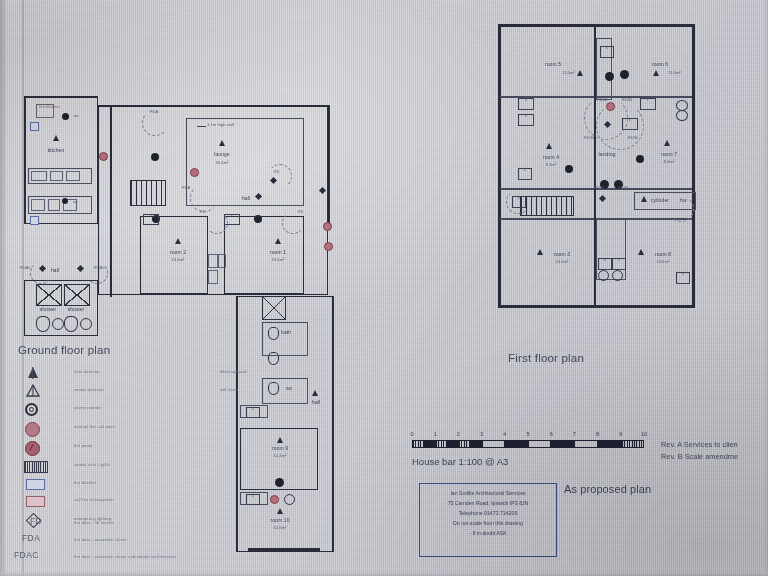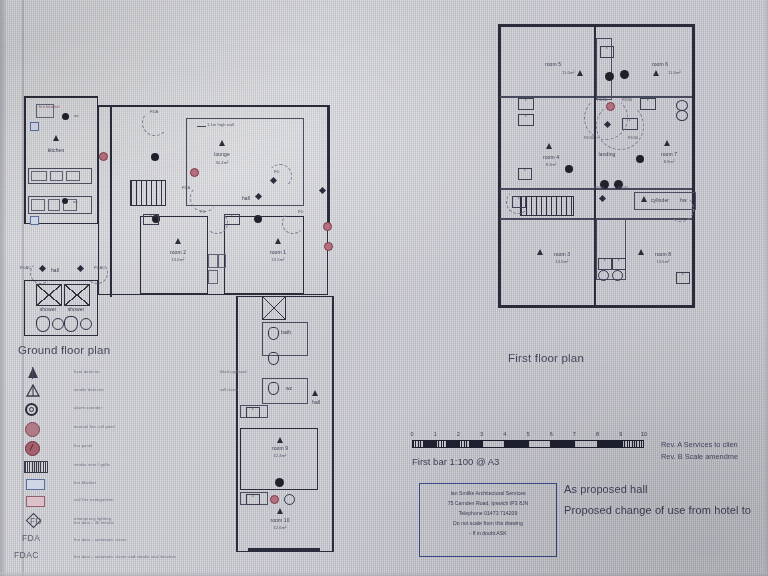--- a/index.html
+++ b/index.html
@@ -399,29 +399,28 @@
     <div class="sb-num" style="left:46.4px;">2</div>
     <div class="sb-num" style="left:69.6px;">3</div>
     <div class="sb-num" style="left:92.8px;">4</div>
     <div class="sb-num" style="left:116px;">5</div>
     <div class="sb-num" style="left:139.2px;">6</div>
     <div class="sb-num" style="left:162.4px;">7</div>
     <div class="sb-num" style="left:185.6px;">8</div>
     <div class="sb-num" style="left:208.8px;">9</div>
     <div class="sb-num" style="left:232px;">10</div>
   </div>
-  <div class="scaletxt" style="left:412px;top:456px;">First bar 1:100 @ A3</div>
+  <div class="scaletxt" style="left:412px;top:456px;">House bar 1:100 @ A3</div>
 
   <div class="revtxt" style="left:661px;top:440px;">Rev. A  Services to clien</div>
   <div class="revtxt" style="left:661px;top:452px;">Rev. B  Scale amendme</div>
 
   <div class="ink" style="left:419px;top:483px;width:138px;height:74px;border:1.6px solid #3a4a86;">
     <div class="tbtxt" style="top:6px;">Ian Smillie Architectural Services</div>
     <div class="tbtxt" style="top:16px;">75 Camden Road, Ipswich IP3 8JN</div>
     <div class="tbtxt" style="top:26px;">Telephone 01473 714209</div>
     <div class="tbtxt" style="top:36px;">Do not scale from this drawing</div>
     <div class="tbtxt" style="top:46px;">- If in doubt ASK</div>
   </div>
 
-  <div class="bigtxt" style="left:564px;top:483px;">As proposed hall</div>
-  <div class="bigtxt" style="left:564px;top:504px;">Proposed change of use from hotel to</div>
+  <div class="bigtxt" style="left:564px;top:483px;">As proposed plan</div>
 
 </div>
 
 </body></html>

